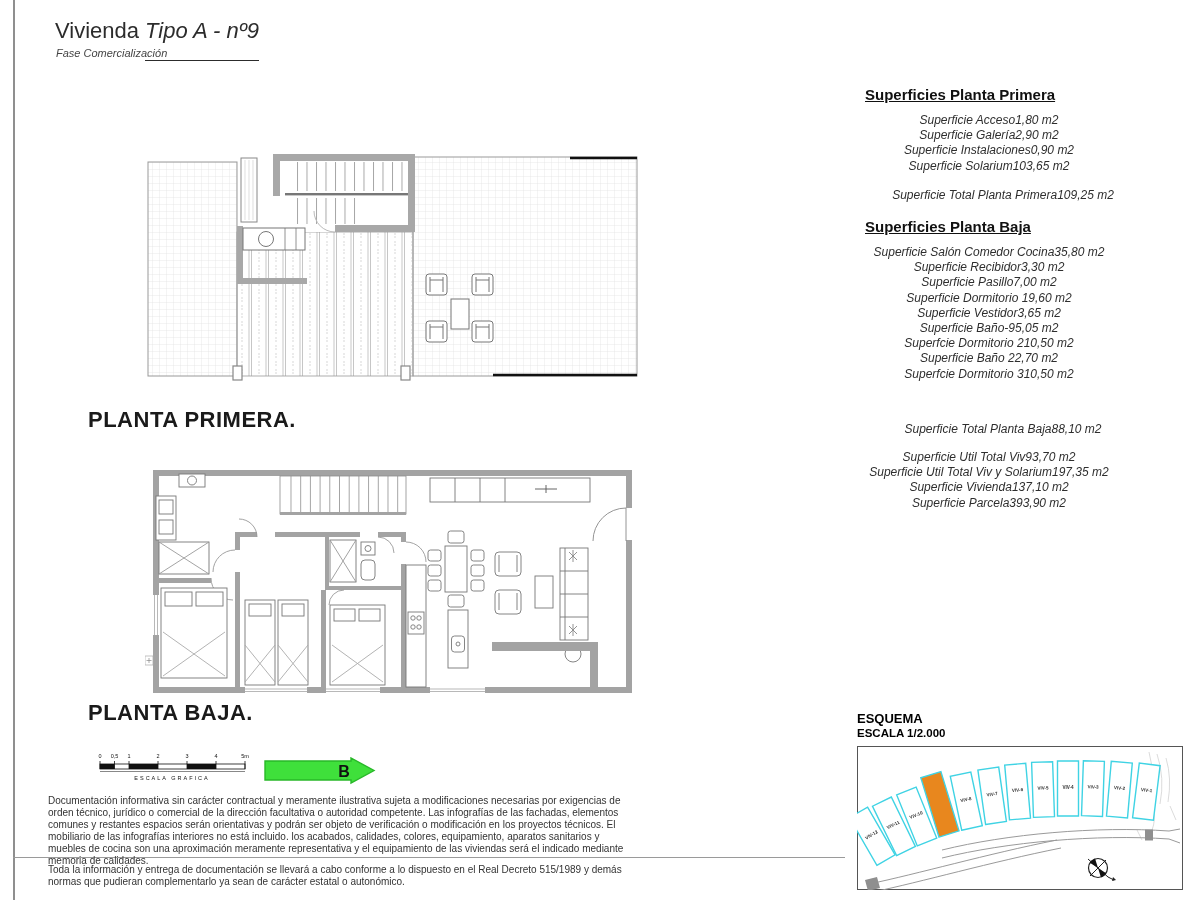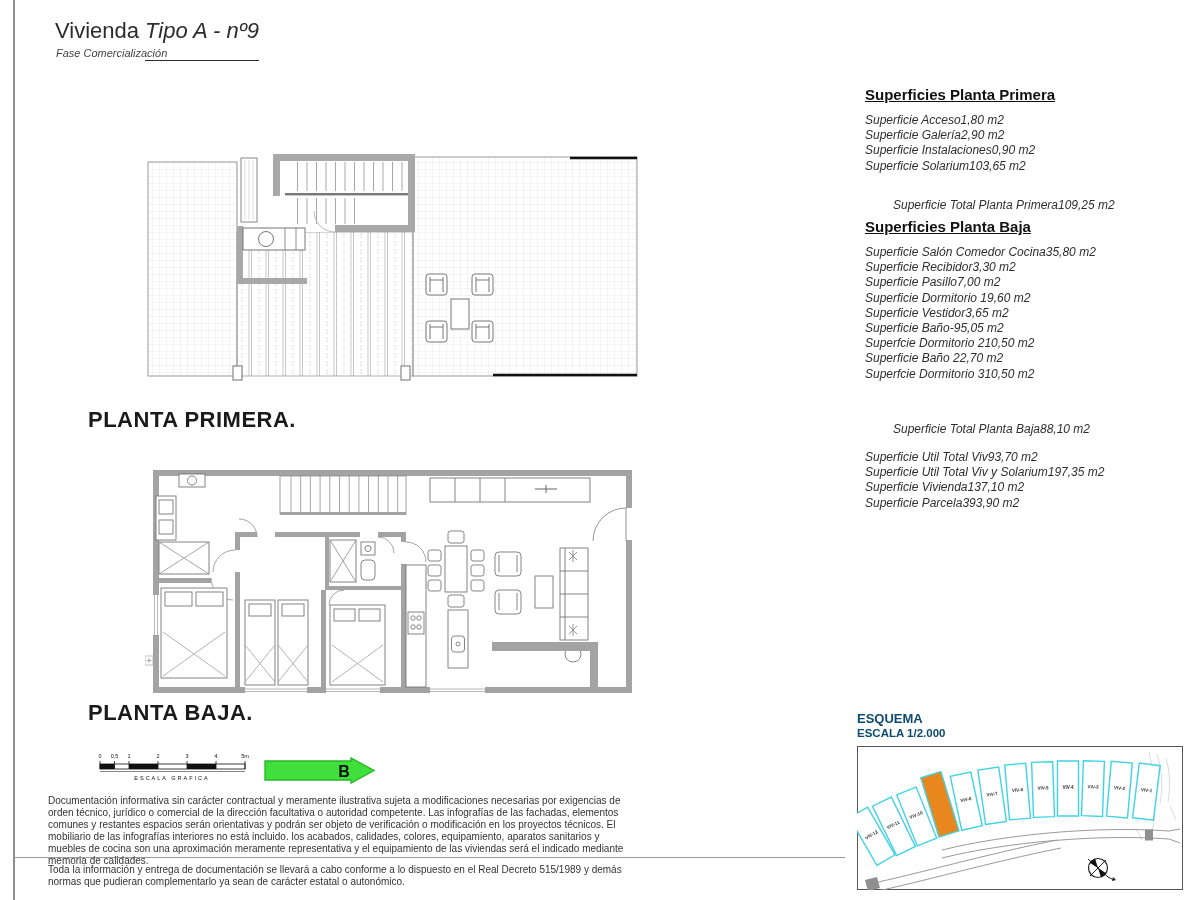--- a/index.html
+++ b/index.html
@@ -9,29 +9,29 @@
   
   .page-left-rule{left:13px;top:0;width:2px;height:900px;background:#8f8f8f}
   .page-divider{left:13px;top:857px;width:832px;height:1px;background:#9a9a9a}
   
   .title{left:55px;top:18px;font-size:22px;color:#2c2c2c;white-space:nowrap}
   .title .emph{font-style:italic;border-bottom:1.5px solid #2c2c2c;padding-bottom:17px}
   .subtitle{left:56px;top:47px;font-size:11px;font-style:italic;color:#444}
   
   .stable{width:248px;font-size:12px;font-style:italic;color:#2e2e2e}
   .sheading{font-size:15px;font-weight:bold;font-style:normal;text-decoration:underline;margin-bottom:10px;color:#111}
-  .srow{display:flex;justify-content:flex-start;line-height:15.2px}
+  .srow{display:flex;justify-content:center;line-height:15.2px}
   .srow .lbl{white-space:nowrap}
   .srow .val{text-align:right;white-space:nowrap}
-  .total-row{margin-top:24px}
+  .total-row{margin-top:14px}
   .total-row .lbl{padding-left:28px}
   
   .plan-label{font-size:22px;font-weight:bold;color:#1a1a1a;letter-spacing:.5px}
   
-  .esq-title{left:857px;top:712px;font-size:13px;font-weight:bold;color:#0c4a6e;line-height:14px}
+  .esq-title{left:857px;top:712px;font-size:13px;font-weight:bold;color:#000000;line-height:14px}
   .esq-sub{font-size:11.5px;font-weight:bold}
   
   .disc{left:48px;width:580px;font-size:10px;line-height:12px;color:#333}
   svg{display:block}
 </style>
 </head>
 <body>
 
 <div class="abs page-left-rule"></div>
 <div class="abs page-divider"></div>

